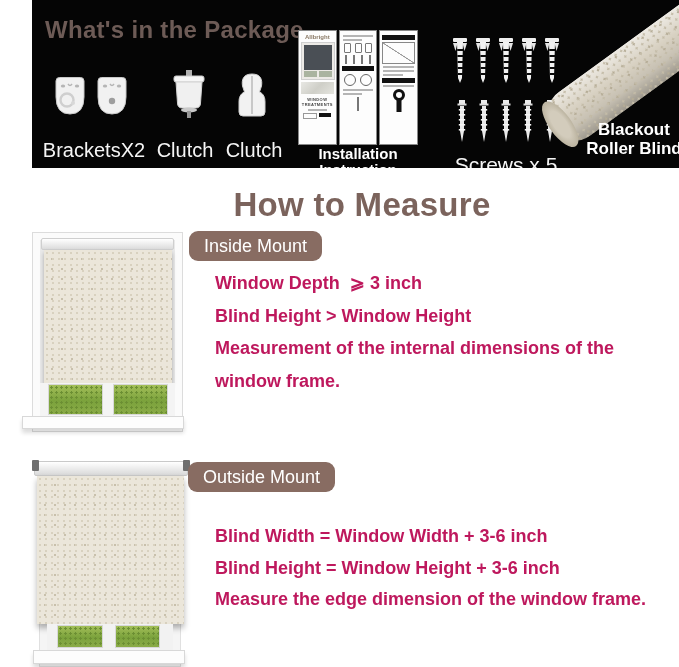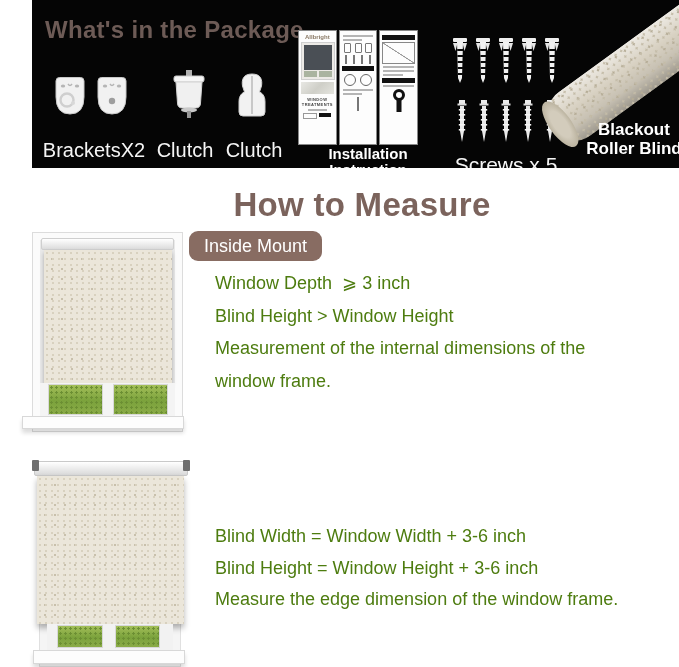--- a/index.html
+++ b/index.html
@@ -47,21 +47,21 @@
           radial-gradient(#b5ac96 1px,transparent 1.4px),
           linear-gradient(180deg,rgba(255,255,255,.55),rgba(255,255,255,0) 40%,rgba(0,0,0,.08) 70%,rgba(0,0,0,.28));
         background-size:7px 7px,11px 11px,100% 100%;}
   .roll-cap{position:absolute;left:-2px;top:0;width:22px;height:54px;border-radius:50%;
         background:radial-gradient(ellipse at center,#d3ccbc 40%,#b8b09c 75%,#a79d88);}
   
   .howto-title{position:absolute;left:232px;top:186px;width:260px;text-align:center;
         font-size:33px;font-weight:600;color:#7b635c;letter-spacing:.3px;}
   .badge{position:absolute;height:30px;line-height:30px;padding:0 15px;border-radius:9px;
         background:#886c62;color:#fff;font-size:18px;font-weight:500;}
-  .mtext{position:absolute;left:215px;color:#4d7c0f;font-size:18px;font-weight:400;}
+  .mtext{position:absolute;left:215px;color:#be185d;font-size:18px;font-weight:700;}
   .mtext div{line-height:32.5px;white-space:pre;}
   .mtext.outside div{line-height:31.5px;}
   
   .figure{position:absolute;background:#fff;}
   .speckle{background-color:#ebe6da;background-image:
         radial-gradient(#d8d1bf 1px,transparent 1.3px),
         radial-gradient(#c8c0ac 1px,transparent 1.3px);
         background-size:6px 6px,10px 10px;background-position:0 0,3px 4px;}
   .grass{background:linear-gradient(180deg,#a3bf59,#7ba23c 55%,#8aab47);
         background-image:radial-gradient(#6c8f33 1px,transparent 1.3px),
@@ -159,21 +159,21 @@
           <div class="tline"></div>
           <div class="tline short"></div>
         <div class="blackbar"></div>
         <div class="tline"></div>
         <svg class="wrench" width="16" height="24">
           <circle cx="8" cy="6" r="4.5" fill="none" stroke="#111" stroke-width="3"></circle>
           <rect x="5.5" y="9" width="5" height="14" fill="#111"></rect>
         </svg>
       </div>
     </div>
-    <div class="pkg-sublabel" style="left:276px;top:146px;width:120px">
+    <div class="pkg-sublabel" style="left:266px;top:146px;width:120px">
       <div>Installation</div>
       <div>Instruction</div>
     </div>
 
     <div class="anchors">
       <svg width="16" height="46">
           <rect x="1" y="0" width="14" height="4" rx="1" fill="#efefef"></rect>
           <polygon points="1,5 5.5,5 3.5,13" fill="#e6e6e6"></polygon>
           <polygon points="15,5 10.5,5 12.5,13" fill="#e6e6e6"></polygon>
           <polygon points="5,4 11,4 10,40 8,45 6,40" fill="#f2f2f2"></polygon>
@@ -318,19 +318,20 @@
     <div class="abs" style="left:26px;top:9px;width:154px;height:15px;background:linear-gradient(180deg,#ffffff,#d9d9d9);border:1px solid #c9c9c9;border-radius:2px"></div>
     <div class="abs" style="left:24px;top:8px;width:7px;height:11px;background:#6e6e6e;border-radius:1px"></div>
     <div class="abs" style="left:175px;top:8px;width:7px;height:11px;background:#6e6e6e;border-radius:1px"></div>
     <div class="abs speckle" style="left:29px;top:24px;width:147px;height:148px;box-shadow:0 4px 6px rgba(0,0,0,.3)"></div>
     <div class="abs" style="left:39px;top:172px;width:126px;height:27px;background:#f2f2f2"></div>
     <div class="abs grass" style="left:49px;top:173px;width:46px;height:23px;border:1px solid #d8d8d8"></div>
     <div class="abs grass" style="left:107px;top:173px;width:45px;height:23px;border:1px solid #d8d8d8"></div>
     <div class="abs" style="left:25px;top:198px;width:152px;height:14px;background:#fdfdfd;border:1px solid #d8d8d8;box-shadow:0 4px 4px rgba(0,0,0,.14)"></div>
   </div>
 
+  <div class="badge" style="left:188px;top:462px">Outside Mount</div>
   <div class="mtext outside" style="top:521px">
     <div>Blind Width = Window Width + 3-6 inch</div>
     <div>Blind Height = Window Height + 3-6 inch</div>
     <div>Measure the edge dimension of the window frame.</div>
   </div>
 
 </div>
 
 </body></html>

